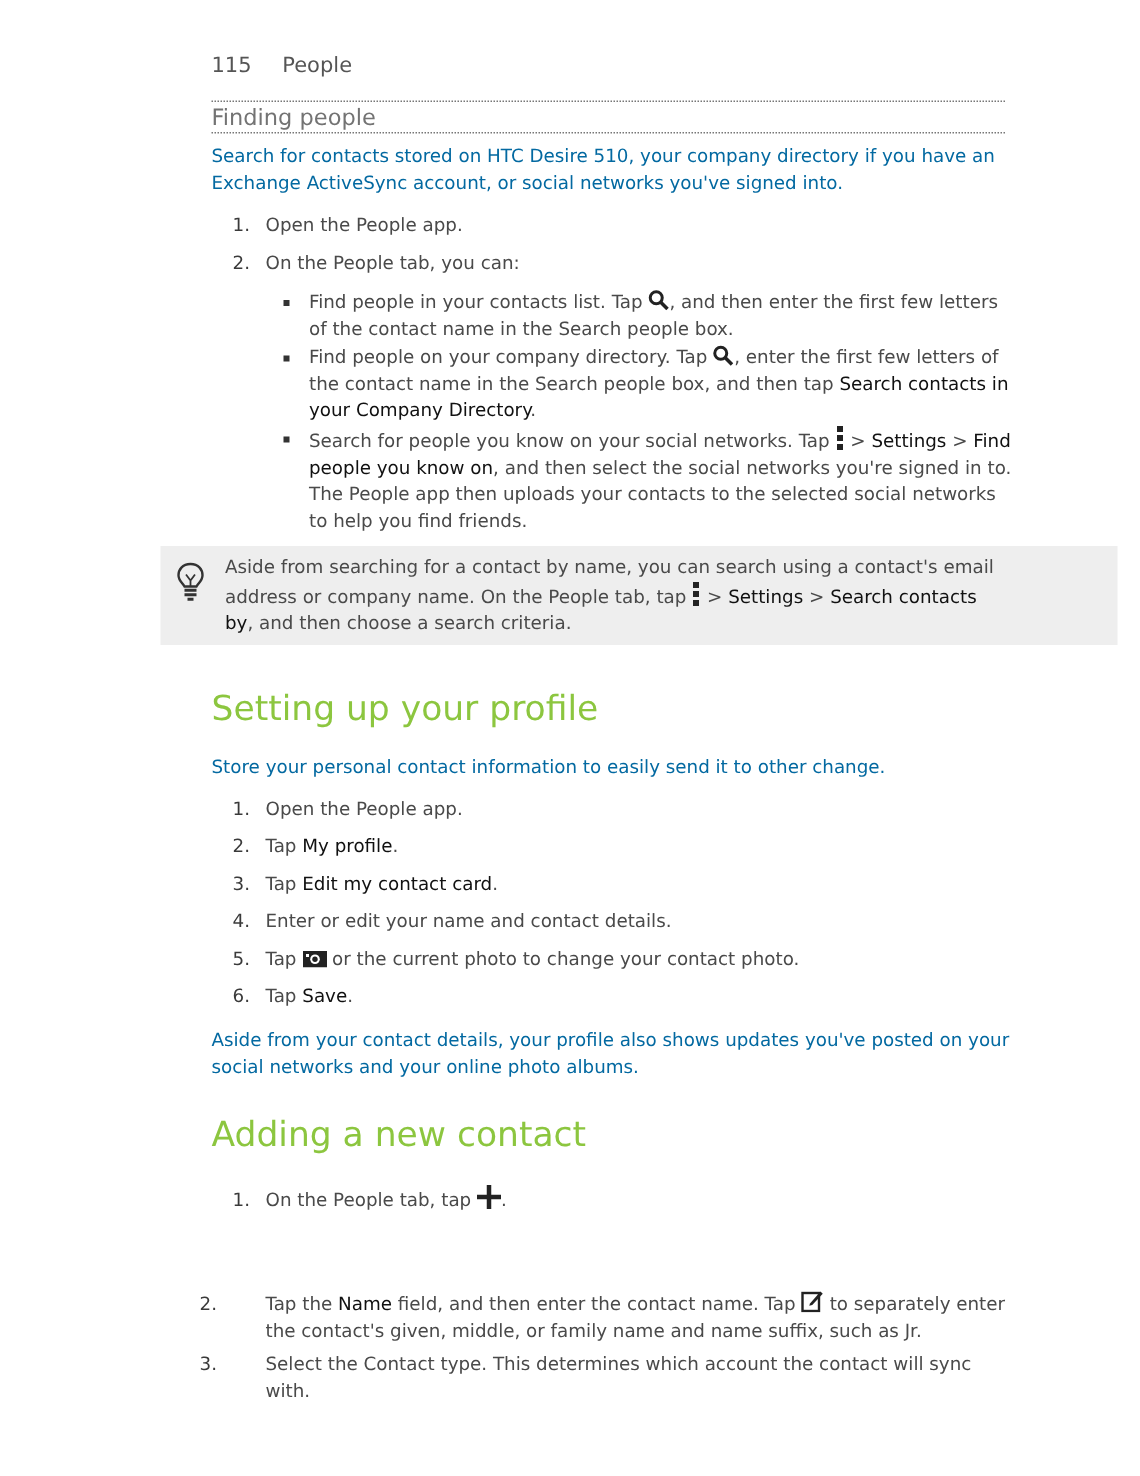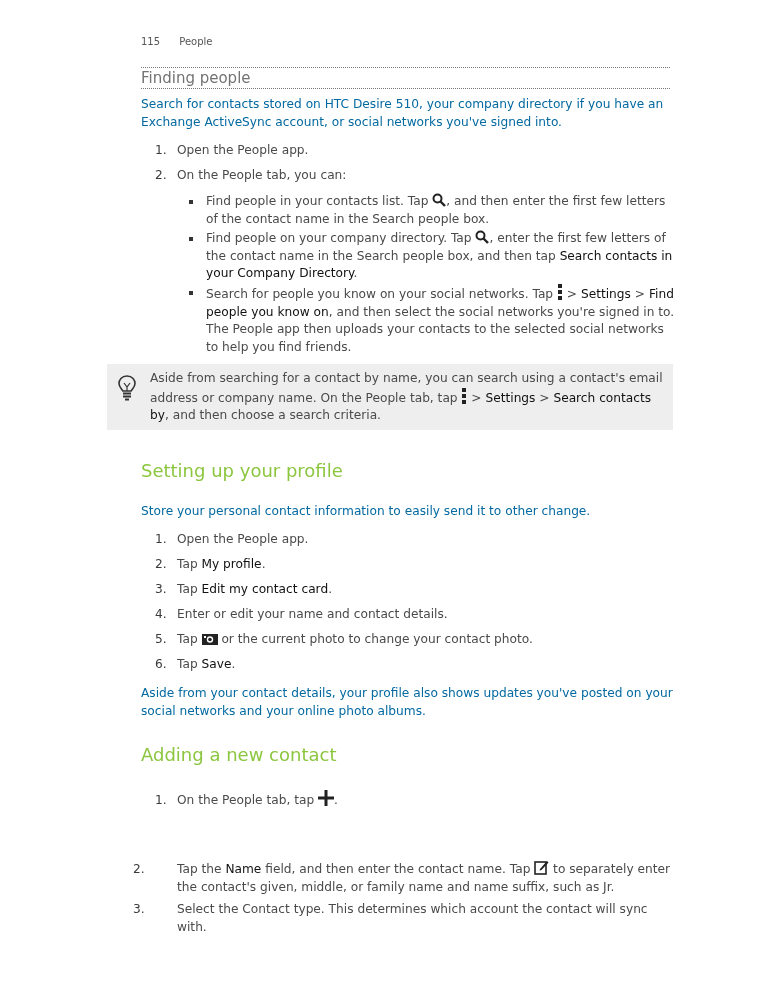--- a/index.html
+++ b/index.html
@@ -1,31 +1,31 @@
 <!DOCTYPE html>
 <html><head>
 <meta charset="utf-8">
 <style>
   html, body { margin: 0; padding: 0; background: #ffffff; }
   body { width: 760px; height: 984px; position: relative; overflow: hidden;
          font-family: "DejaVu Sans", sans-serif; color: #3c3c3c; }
   .page { position: absolute; left: 0; top: 0; width: 760px; height: 984px; }
-  .running-head { position: absolute; left: 141px; top: 36px; font-size: 10px; color: #555; }
+  .running-head { position: absolute; left: 141px; top: 36px; font-size: 14px; color: #555; }
   .running-head .num { margin-right: 16px; }
   .rule { position: absolute; left: 141px; width: 529px; border-top: 1px dotted #777; height: 0; }
   .h2 { position: absolute; left: 141px; font-size: 15px; color: #737373; }
-  .h1 { position: absolute; left: 141px; font-size: 18px; color: #8cc63f; }
+  .h1 { position: absolute; left: 141px; font-size: 23px; color: #8cc63f; }
   .p { position: absolute; left: 141px; width: 540px; font-size: 12.2px; line-height: 17.5px; color: #0369a1; }
   .li { position: absolute; left: 155px; width: 520px; font-size: 12.2px; line-height: 17.5px; color: #4a4a4a; }
   .li .n { display: inline-block; width: 22px; color: #3a3a3a; }
   .sub { position: absolute; left: 186px; width: 490px; font-size: 12.2px; line-height: 17.5px; color: #4a4a4a; padding-left: 20px; box-sizing: border-box; }
   .sub .b { position: absolute; left: 3px; top: 7px; width: 4px; height: 4px; background: #333; }
   .hang { display: block; padding-left: 22px; text-indent: -22px; margin-top: 44px; }
   .bold { color: #111; }
-  .tip { position: absolute; left: 107px; top: 364px; width: 566px; height: 66px; background: #eeeeee; }
+  .tip { position: absolute; left: 107px; top: 364px; width: 638px; height: 66px; background: #eeeeee; }
   .tip .bulb { position: absolute; left: 10px; top: 10px; width: 20px; height: 28px; }
   .tip .txt { position: absolute; left: 43px; top: 6px; width: 515px; font-size: 12.2px; line-height: 17.5px; color: #4a4a4a; }
   .ico { display: inline-block; vertical-align: -2px; }
 </style>
 </head>
 <body>
 
 <div class="page">
 
   <div class="running-head">

